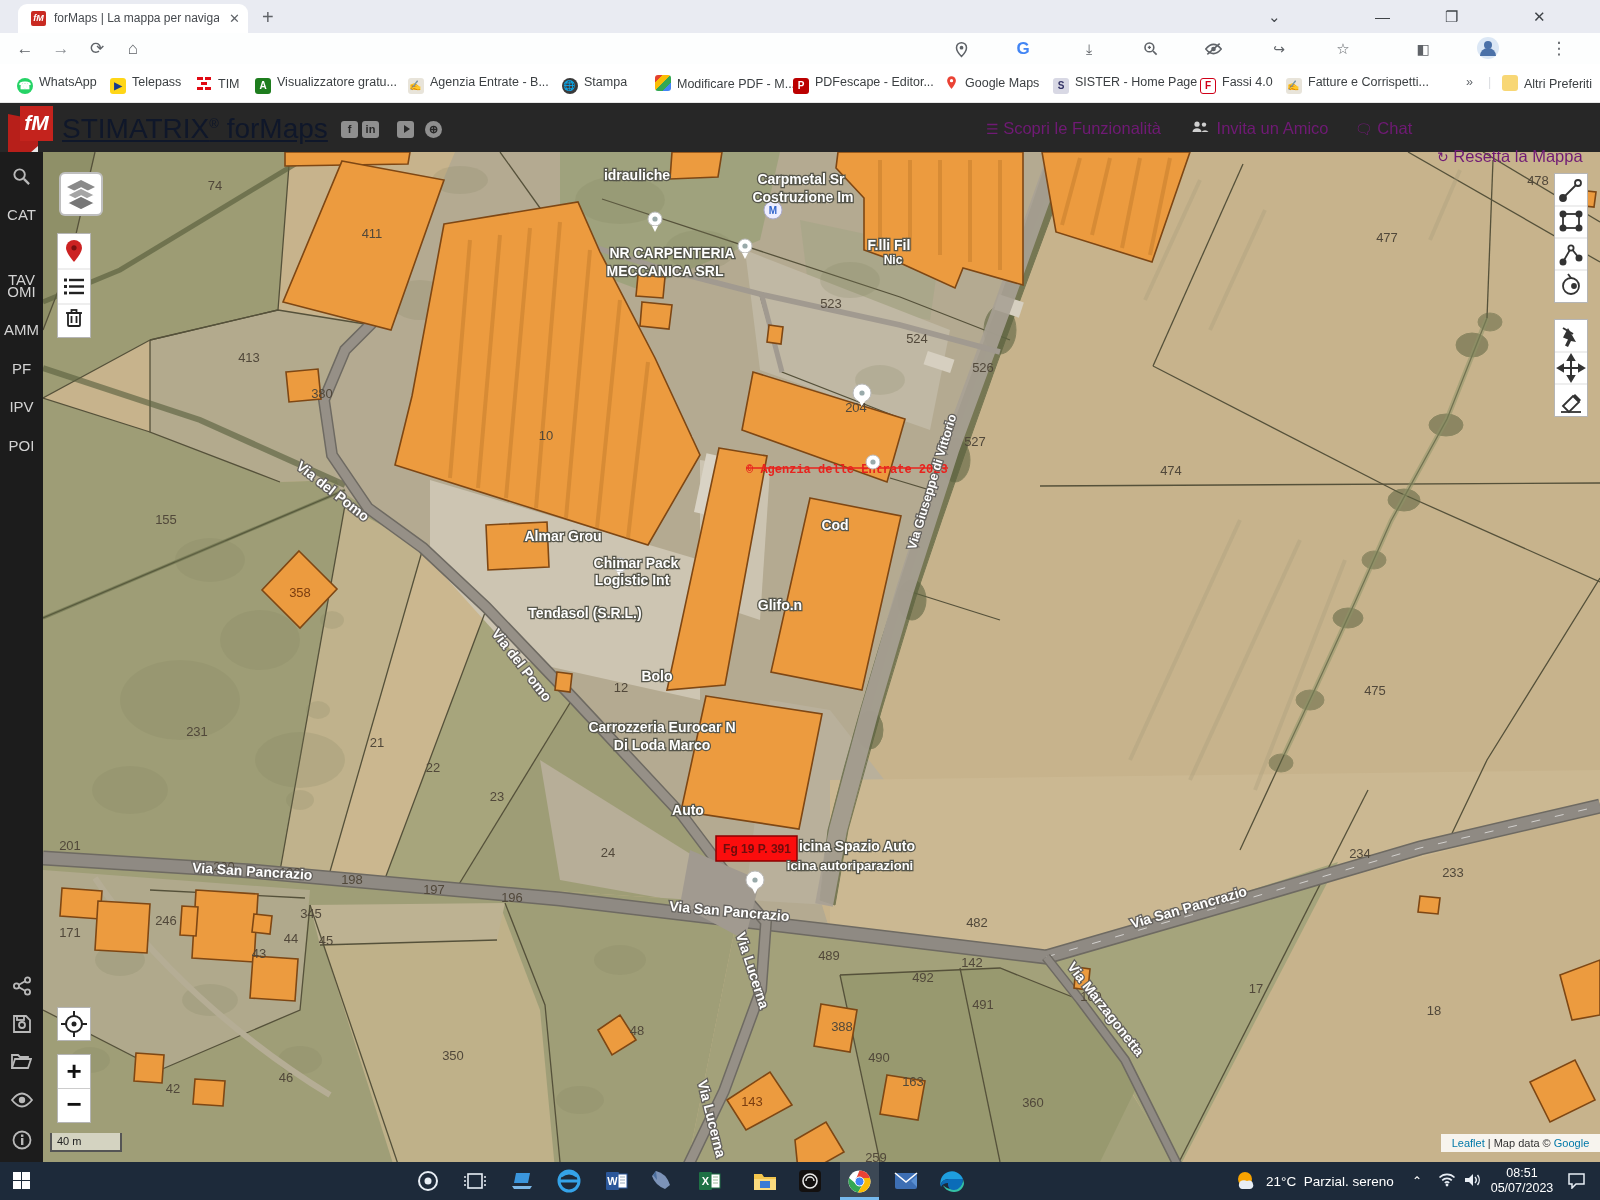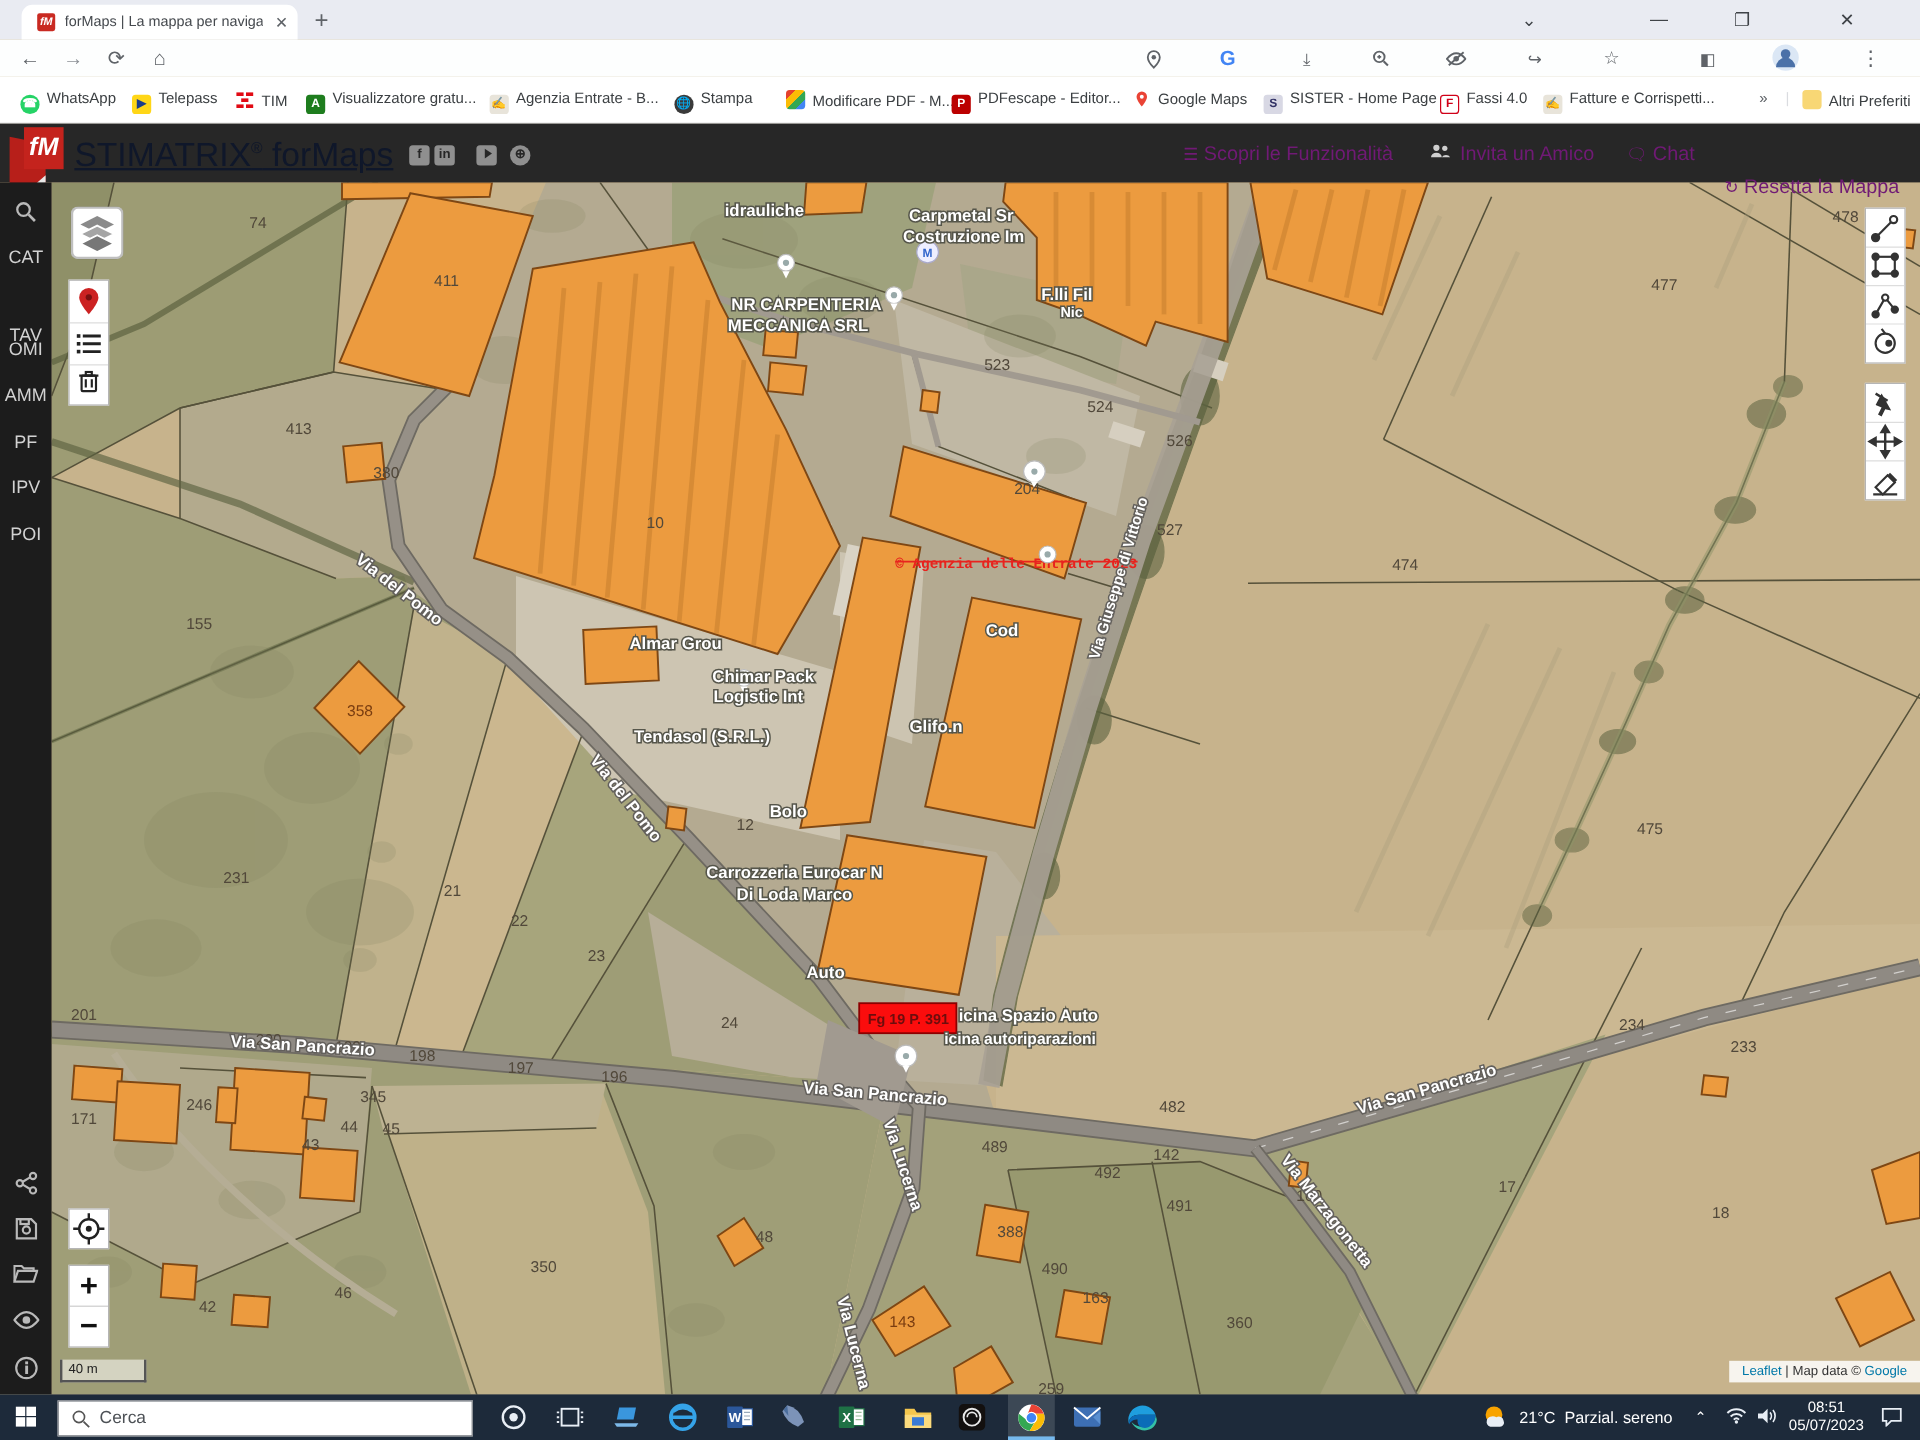--- a/index.html
+++ b/index.html
@@ -673,27 +673,20 @@
 
   <div class="abs" style="left:1441px; top:1134px; width:159px; height:18px; background:rgba(255,255,255,0.85); font-size:11px; color:#333; text-align:center; line-height:18px;"><span style="color:#0078A8">Leaflet</span> | Map data © <span style="color:#0078A8">Google</span></div>
 
   <div id="taskbar" class="abs"></div>
   <div class="abs" style="left:13px; top:1172px;"><svg width="17" height="17" viewBox="0 0 17 17" fill="#fff">
         <rect x="0" y="0" width="8" height="8"></rect>
         <rect x="9" y="0" width="8" height="8"></rect>
         <rect x="0" y="9" width="8" height="8"></rect>
         <rect x="9" y="9" width="8" height="8"></rect>
       </svg></div>
-  <div id="tsearch" class="abs">
-      <span>Cerca</span>
-      <svg style="position:absolute;left:10px;top:6px;" width="17" height="17" viewBox="0 0 20 20">
-        <circle cx="8" cy="8" r="5.5" fill="none" stroke="#555" stroke-width="1.6"></circle>
-        <line x1="12.5" y1="12.5" x2="18" y2="18" stroke="#555" stroke-width="1.8"></line>
-      </svg>
-    </div>
   <div class="tbico" style="left:415px;"><svg width="26" height="26" viewBox="0 0 26 26">
         <circle cx="13" cy="13" r="9" fill="none" stroke="#e8eef5" stroke-width="2"></circle>
         <circle cx="13" cy="13" r="3.5" fill="#e8eef5"></circle>
       </svg></div>
   <div class="tbico" style="left:462px;"><svg width="26" height="26" viewBox="0 0 26 26" fill="none" stroke="#e8eef5" stroke-width="1.6">
         <rect x="6" y="6" width="14" height="14"></rect>
         <line x1="2" y1="9" x2="4" y2="9"></line>
         <line x1="2" y1="13" x2="4" y2="13"></line>
         <line x1="2" y1="17" x2="4" y2="17"></line>
         <line x1="22" y1="9" x2="24" y2="9"></line>

